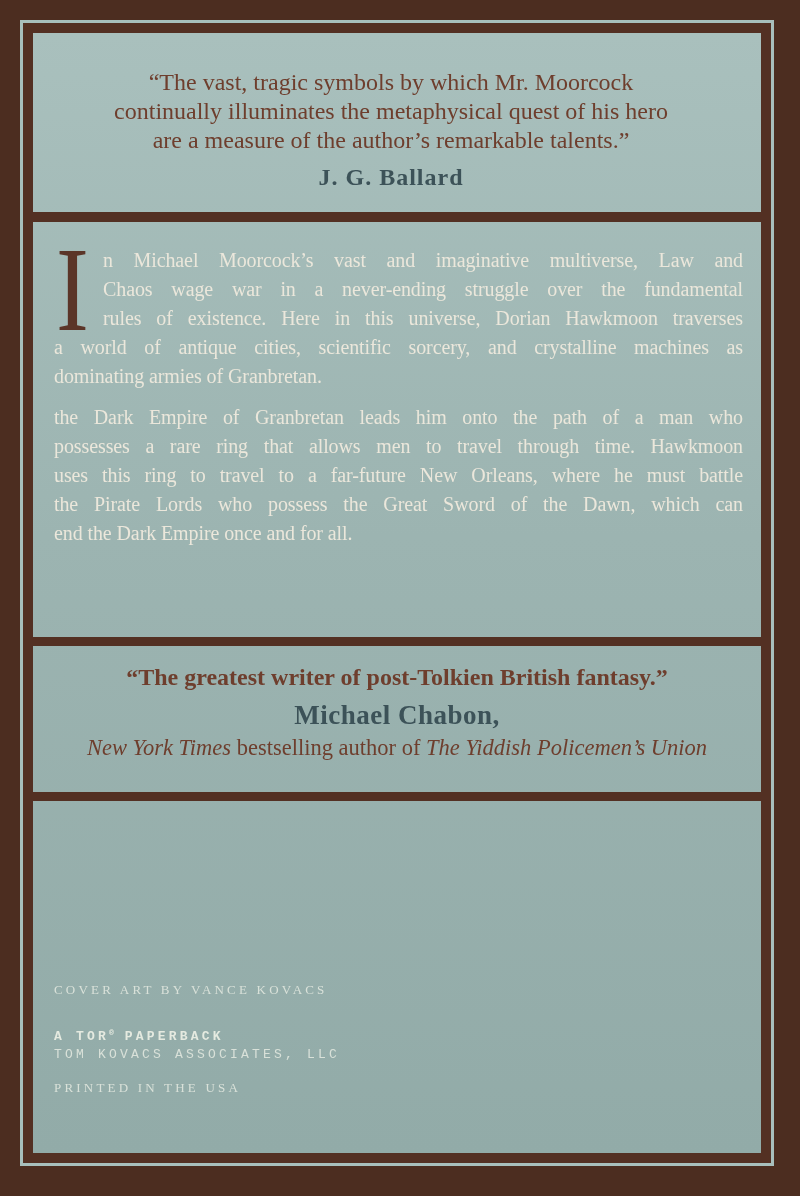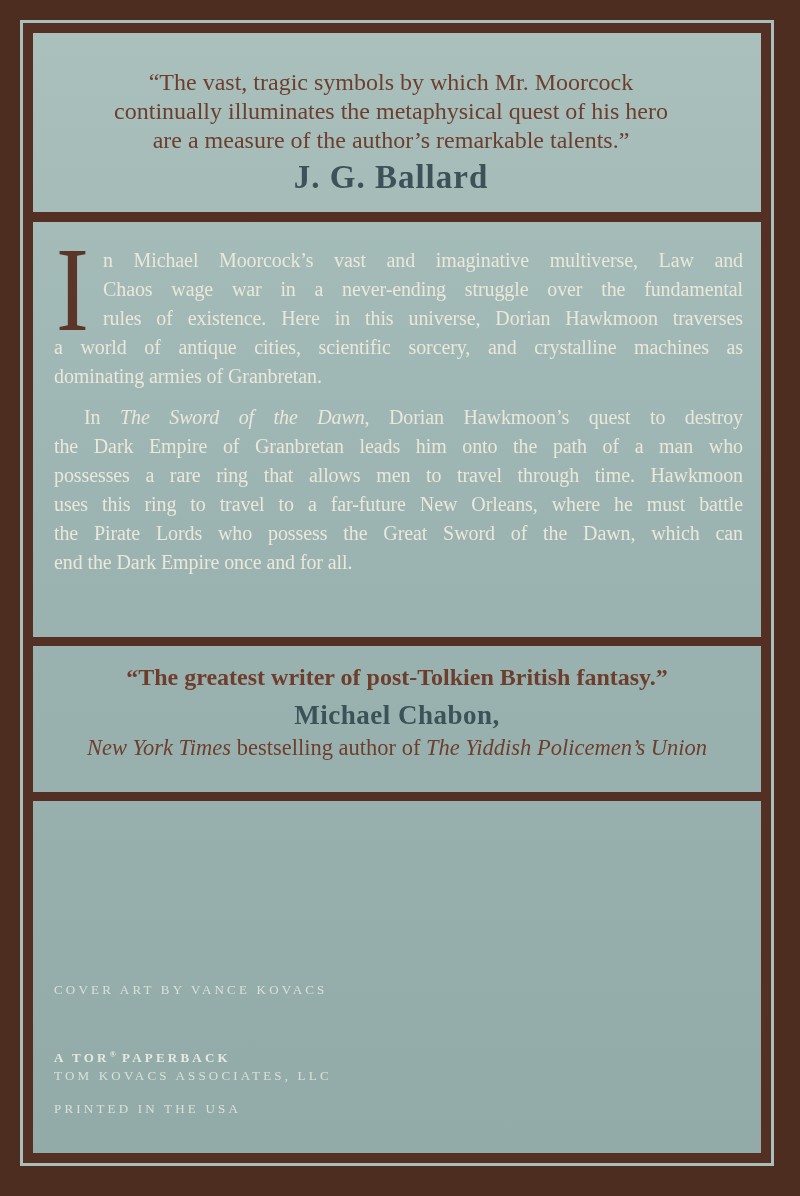--- a/index.html
+++ b/index.html
@@ -41,21 +41,21 @@
     padding: 35px 20px 0 8px;
     text-align: center;
   }
   .ballard-line {
     font-size: 24px;
     line-height: 29px;
     color: #6e3e2d;
   }
   .ballard-name {
     margin-top: 7px;
-    font-size: 33px;
+    font-size: 24px;
     line-height: 30px;
     font-weight: bold;
     letter-spacing: 1px;
     color: #3c5258;
   }
 
   
   .sec-synopsis {
     flex: 0 0 415px;
     padding: 24px 18px 0 21px;
@@ -117,21 +117,21 @@
   .sec-credits {
     flex: 1 1 auto;
     padding: 180px 20px 16px 21px;
     color: #d9e1d9;
   }
   .credit-line {
     font-size: 13px;
     line-height: 17px;
     letter-spacing: 3.2px;
   }
-  .imprint-block { margin-top: 48px; }
+  .imprint-block { margin-top: 26px; font-family: Liberation Mono, monospace; }
   .imprint-block .credit-line { line-height: 17.5px; }
   .imprint-bold { font-weight: bold; color: #e5eae0; }
   .reg-mark {
     font-size: 8px;
     vertical-align: super;
     letter-spacing: 0;
   }
   .printed-line { margin-top: 16px; }
 </style>
 </head>
@@ -153,21 +153,20 @@
       <div class="sec-synopsis">
         <div class="para para1">
           <span class="dropcap">I</span>
           <div class="jline">n Michael Moorcock’s vast and imaginative multiverse, Law and</div>
           <div class="jline">Chaos wage war in a never-ending struggle over the fundamental</div>
           <div class="jline">rules of existence. Here in this universe, Dorian Hawkmoon traverses</div>
           <div class="jline">a world of antique cities, scientific sorcery, and crystalline machines as</div>
           <div class="jline last">dominating armies of Granbretan.</div>
         </div>
         <div class="para para2">
-          <div class="jline indent"><span>In </span><span class="book-title">The Sword of the Dawn</span><span>, Dorian Hawkmoon’s quest to destroy</span></div>
           <div class="jline">the Dark Empire of Granbretan leads him onto the path of a man who</div>
           <div class="jline">possesses a rare ring that allows men to travel through time. Hawkmoon</div>
           <div class="jline">uses this ring to travel to a far-future New Orleans, where he must battle</div>
           <div class="jline">the Pirate Lords who possess the Great Sword of the Dawn, which can</div>
           <div class="jline last">end the Dark Empire once and for all.</div>
         </div>
       </div>
 
       <div class="divider d2"></div>
 

